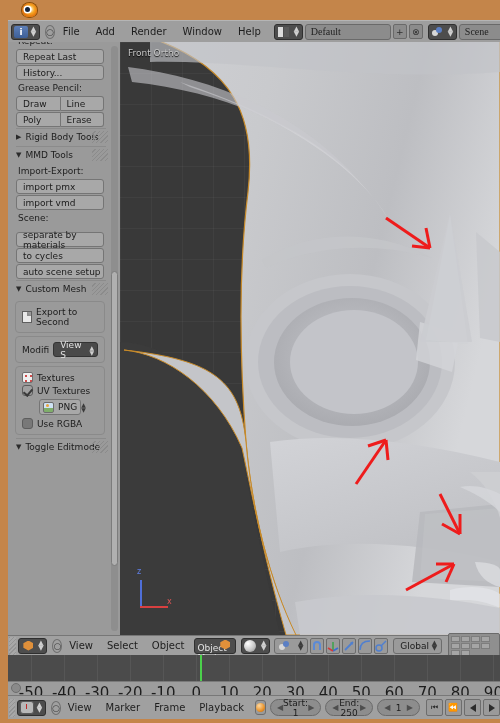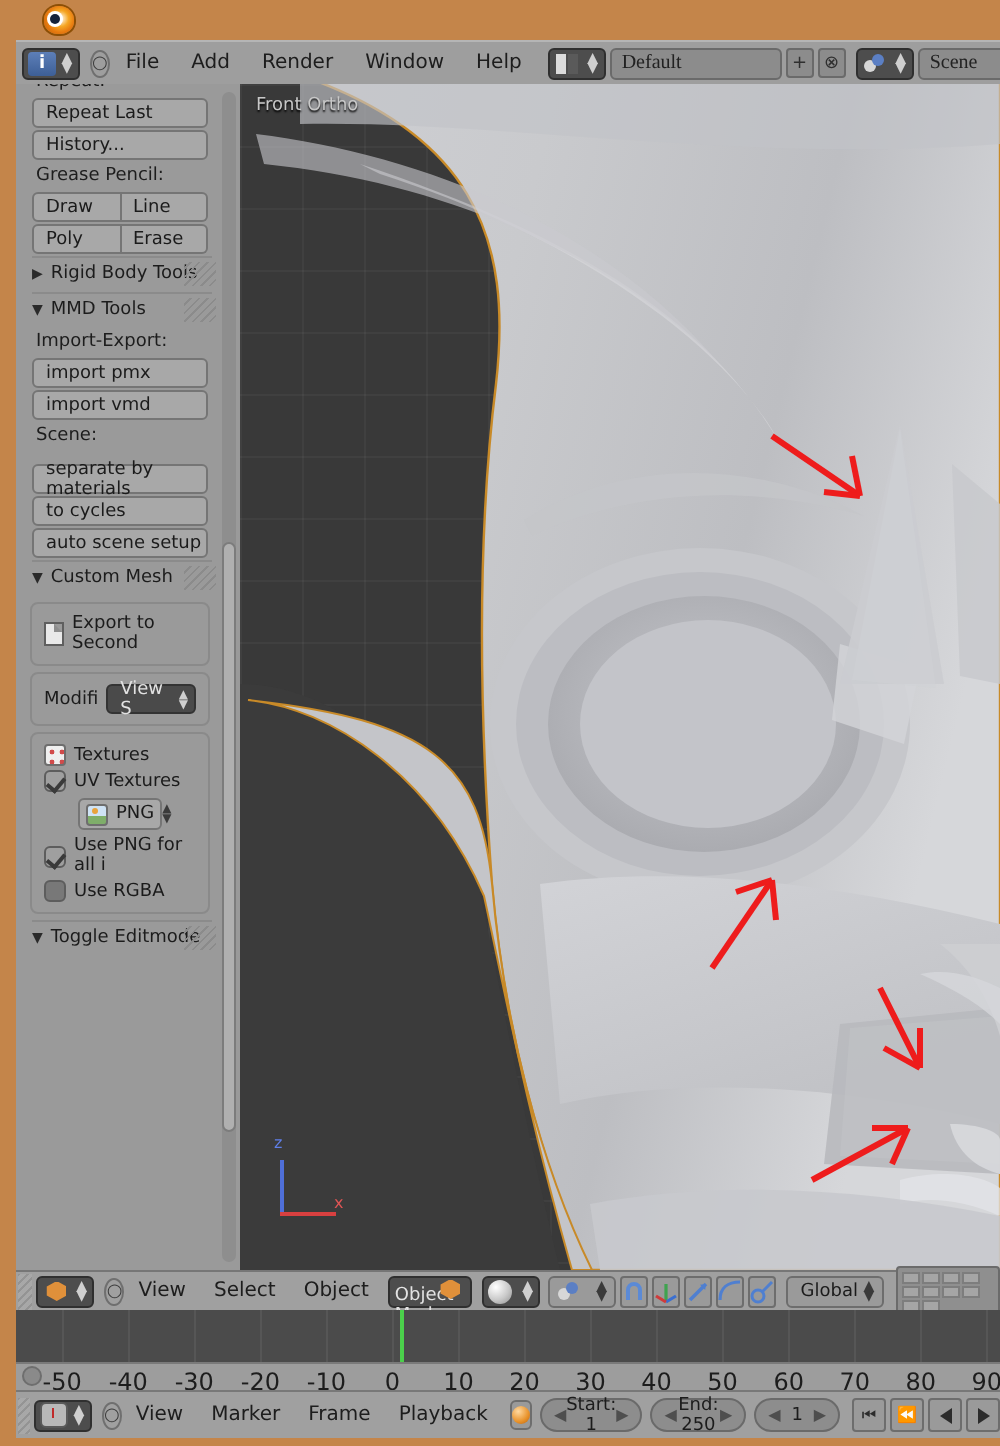--- a/index.html
+++ b/index.html
@@ -189,21 +189,21 @@
   .layers{display:flex;gap:3px;margin-left:6px;}
   .lgroup{display:flex;flex-wrap:wrap;width:52px;background:#8f8f8f;border:1px solid #6b6b6b;border-radius:2px;padding:1px;}
   .lgroup b{display:block;width:9px;height:6px;margin:0.5px;background:#a5a5a5;border:1px solid #7d7d7d;}
 
   
   .timeline { position:absolute; left:8px; top:655px; width:492px; height:40px; background:#3a3a3a; }
   .tl-bg { position:absolute; inset:0; background:#4b4b4b; }
   .tl-ticks { position:absolute; left:0; top:0; width:492px; height:26px; }
   .tl-tick { position:absolute; top:0; width:1px; height:26px; background:#565656; }
   .tl-ruler { position:absolute; left:0; top:26px; width:492px; height:14px; background:#9d9d9d; border-top:1px solid #7a7a7a;}
-  .tl-num { position:absolute; top:2px; font-size:12px; color:#1d1d1d; transform:translateX(-50%); }
+  .tl-num { position:absolute; top:2px; font-size:15px; color:#1d1d1d; transform:translateX(-50%); }
   .tl-playhead { position:absolute; top:0; width:2px; height:26px; background:#4bd04b; }
   .tl-cursor-dot { position:absolute; left:3px; top:28px; width:10px;height:10px;border-radius:50%;background:#8a8a8a;border:1px solid #6e6e6e;}
 
   
   .tlheader { position:absolute; left:8px; top:695px; width:492px; height:24px;
               background:#a0a0a0; display:flex; align-items:center; border-top:1px solid #787878;}
   .clock-icon{width:14px;height:13px;border-radius:3px;background:#b8b8b8;border:1px solid #5a5a5a;position:relative;}
   .clock-icon:after{content:"";position:absolute;left:5px;top:2px;width:1px;height:5px;background:#c02a2a;}
   .rec-btn{width:15px;height:15px;border-radius:3px;background:#9a9a9a;border:1px solid #6d6d6d;
            display:flex;align-items:center;justify-content:center;margin-left:4px;}
@@ -337,24 +337,20 @@
             <span>Textures</span>
           </div>
           <div class="inline-row">
             <span class="cbox on"></span>
             <span>UV Textures</span>
           </div>
           <div class="dd">
             <span class="ico-sq ico-img"></span>
             <span>PNG</span>
             <span class="arrows">▲<br>▼</span>
-          </div>
-          <div class="inline-row">
-            <span class="cbox on"></span>
-            <span>Use PNG for all i</span>
           </div>
           <div class="inline-row">
             <span class="cbox"></span>
             <span>Use RGBA</span>
           </div>
         </div>
 
         <div class="sec-head">
           <span class="tri">▼</span>
           <span>Toggle Editmode</span>

